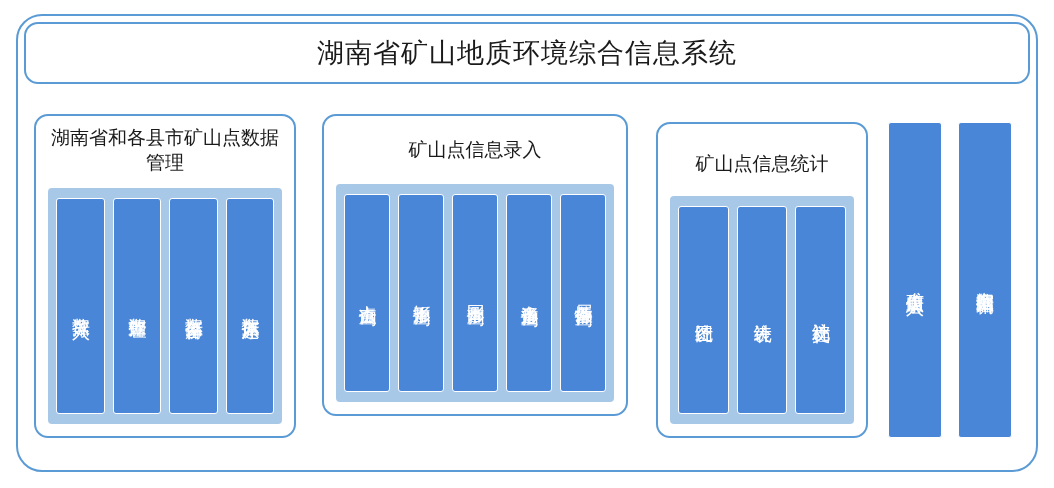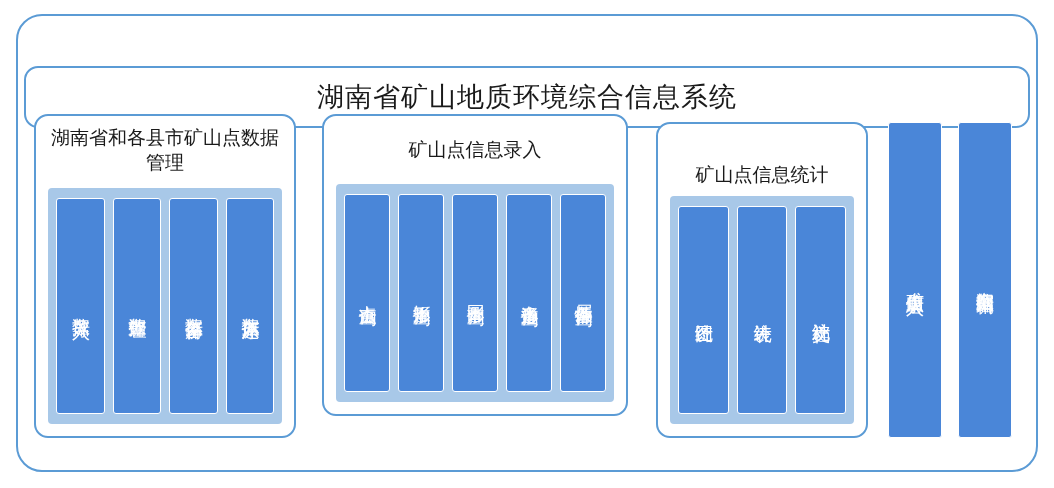--- a/index.html
+++ b/index.html
@@ -38,21 +38,20 @@
     top: 22px;
     width: 1006px;
     height: 62px;
     border: 2px solid #5b9bd5;
     border-radius: 14px;
     background: #ffffff;
     box-sizing: border-box;
     display: flex;
     align-items: center;
     justify-content: center;
-    margin-top: 44px;
   }
   .title-box .title-text {
     font-size: 27px;
     color: #1a1a1a;
     letter-spacing: 1px;
     white-space: nowrap;
   }
 
   
   .group {
@@ -119,21 +118,21 @@
   #group1 .group-head { height: 62px; top: 4px; text-align: center; }
   #group1 .group-body { top: 72px; }
 
   
   #group2 { left: 322px; top: 114px; width: 306px; height: 302px; }
   #group2 .group-head { height: 56px; top: 6px; }
   #group2 .group-body { top: 68px; }
 
   
   #group3 { left: 656px; top: 122px; width: 212px; height: 316px; }
-  #group3 .group-head { height: 56px; top: 24px; font-family: Liberation Mono, monospace; }
+  #group3 .group-head { height: 56px; top: 12px; }
   #group3 .group-body { top: 72px; }
 
   
   .standalone {
     position: absolute;
     background: #4a86d8;
     border: 1px solid #ffffff;
     border-radius: 3px;
     color: #ffffff;
     font-size: 18px;

